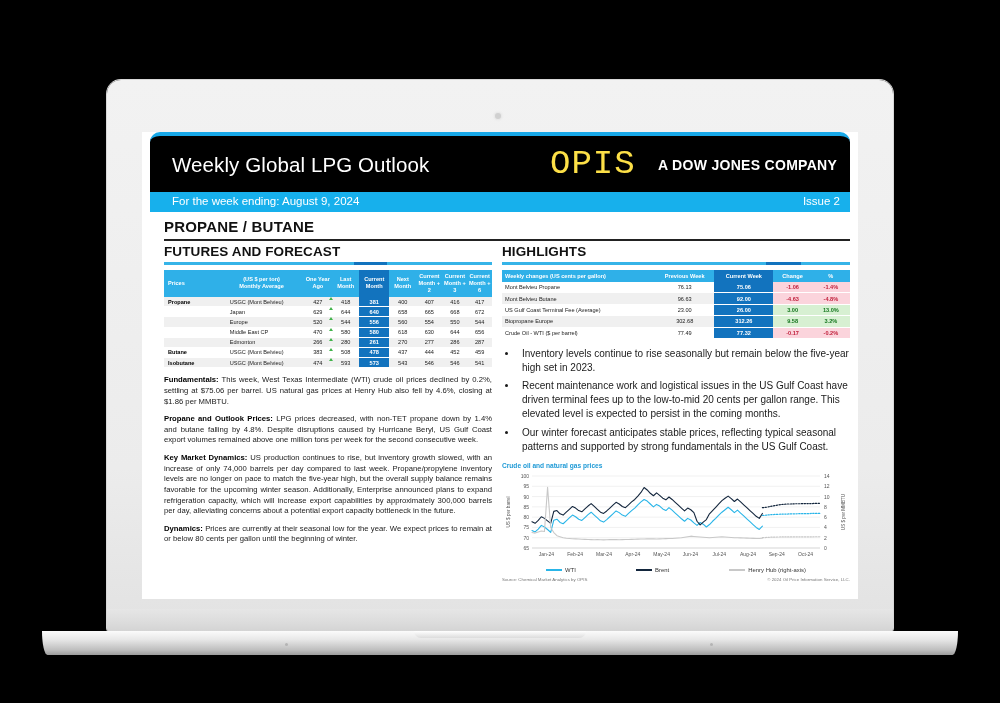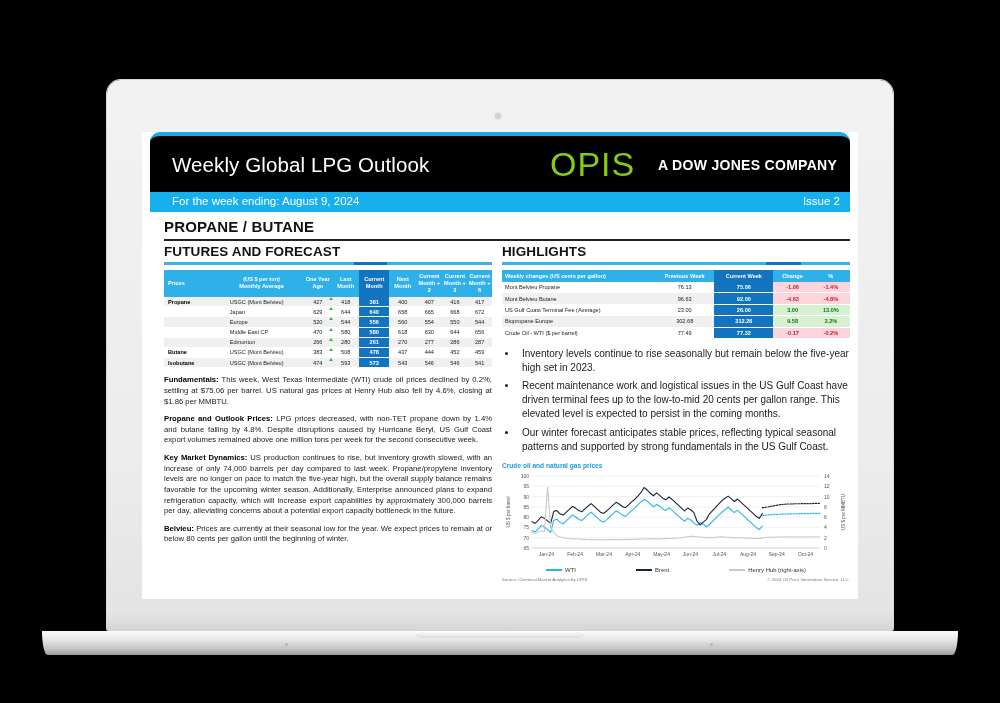--- a/index.html
+++ b/index.html
@@ -64,22 +64,22 @@
     background:#000; border-radius: 10px 10px 0 0;
     border-top: 4px solid #17a8e8;
   }
   #masthead-title {
     position:absolute; left:22px; top:17px;
     color:#fff; font-size:20.5px; font-weight:400; letter-spacing:.1px;
     white-space:nowrap;
   }
   #opis-logo {
     position:absolute; left:400px; top:11px;
-    color:#84cc16; font-size:34px; font-weight:400;
-    letter-spacing:1px; line-height:1; white-space:nowrap;
+    color:#fde047; font-size:34px; font-weight:400;
+    letter-spacing:1px; line-height:1; white-space:nowrap;font-family:Liberation Mono, monospace;
   }
   #opis-tagline {
     position:absolute; left:508px; top:21px;
     color:#fff; font-size:14px; font-weight:bold; letter-spacing:.3px;
     white-space:nowrap;
   }
   #issue-bar {
     position:absolute; left:8px; top:60px; width:700px; height:20px;
     background:#17b0ec;
   }
@@ -326,21 +326,21 @@
                 <td class="">546</td>
                 <td class="">541</td>
               </tr>
             </tbody>
         </table>
 
         <div id="futures-paragraphs">
             <div class="body-par"><b>Fundamentals:</b> This week, West Texas Intermediate (WTI) crude oil prices declined by 0.2%, settling at $75.06 per barrel. US natural gas prices at Henry Hub also fell by 4.6%, closing at $1.86 per MMBTU.</div>
             <div class="body-par"><b>Propane and Outlook Prices:</b> LPG prices decreased, with non-TET propane down by 1.4% and butane falling by 4.8%. Despite disruptions caused by Hurricane Beryl, US Gulf Coast export volumes remained above one million tons per week for the second consecutive week.</div>
             <div class="body-par"><b>Key Market Dynamics:</b> US production continues to rise, but inventory growth slowed, with an increase of only 74,000 barrels per day compared to last week. Propane/propylene inventory levels are no longer on pace to match the five-year high, but the overall supply balance remains favorable for the upcoming winter season. Additionally, Enterprise announced plans to expand refrigeration capacity, which will increase export capabilities by approximately 300,000 barrels per day, alleviating concerns about a potential export capacity bottleneck in the future.</div>
-            <div class="body-par"><b>Belvieu:</b> Prices are currently at their seasonal low for the year. We expect prices to remain at or below 80 cents per gallon until the beginning of winter.</div>
+            <div class="body-par"><b>Dynamics:</b> Prices are currently at their seasonal low for the year. We expect prices to remain at or below 80 cents per gallon until the beginning of winter.</div>
           </div>
       </div>
 
       <div id="col-right">
         <div class="col-heading">HIGHLIGHTS</div>
         <div class="col-rule"></div>
 
         <table id="highlights-table">
           <colgroup>
             <col style="width:44%">

